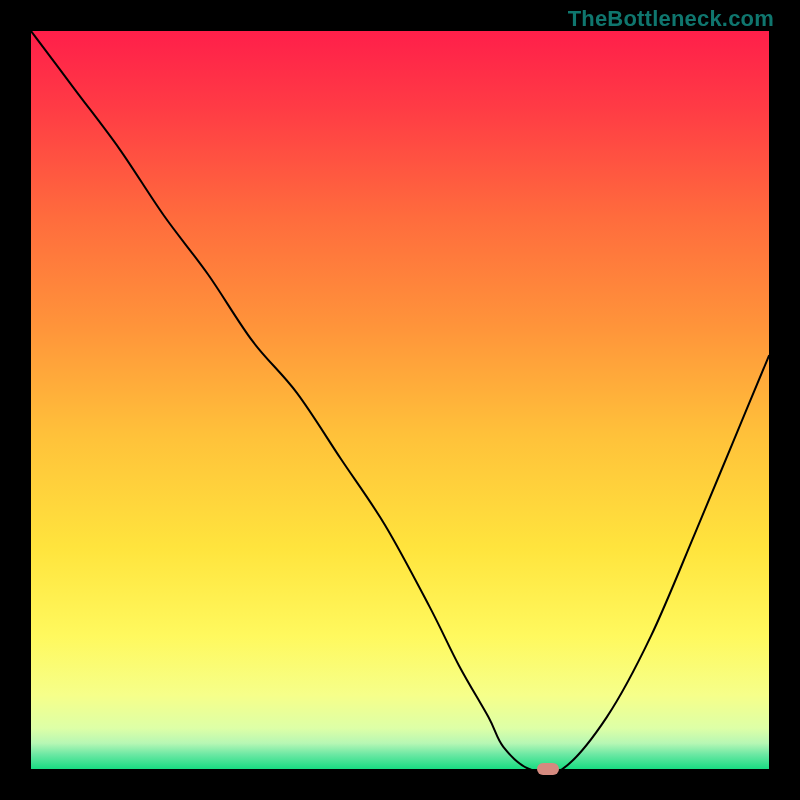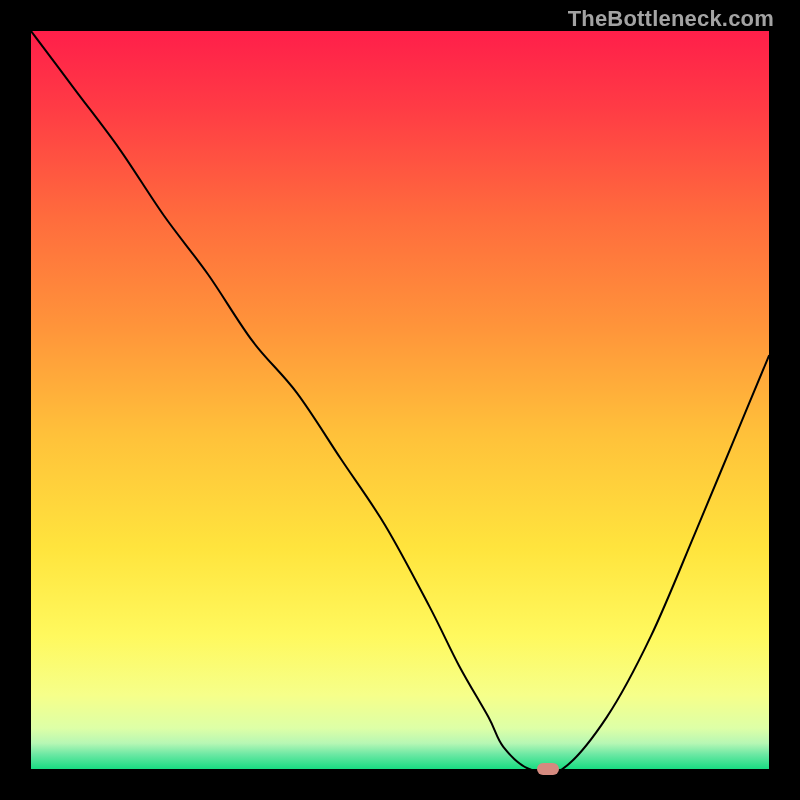--- a/index.html
+++ b/index.html
@@ -22,21 +22,21 @@
     width: 738px;
     height: 738px;
   }
   .watermark {
     position: absolute;
     top: 6px;
     right: 26px;
     font-family: Arial, Helvetica, sans-serif;
     font-size: 22px;
     font-weight: 600;
-    color: #a3a3a3;
+    color: #0f766e;
     letter-spacing: 0.2px;
   }
   .marker {
     position: absolute;
     width: 22px;
     height: 12px;
     border-radius: 6px;
     background: #d58a7f;
     transform: translate(-50%, -50%);
   }

